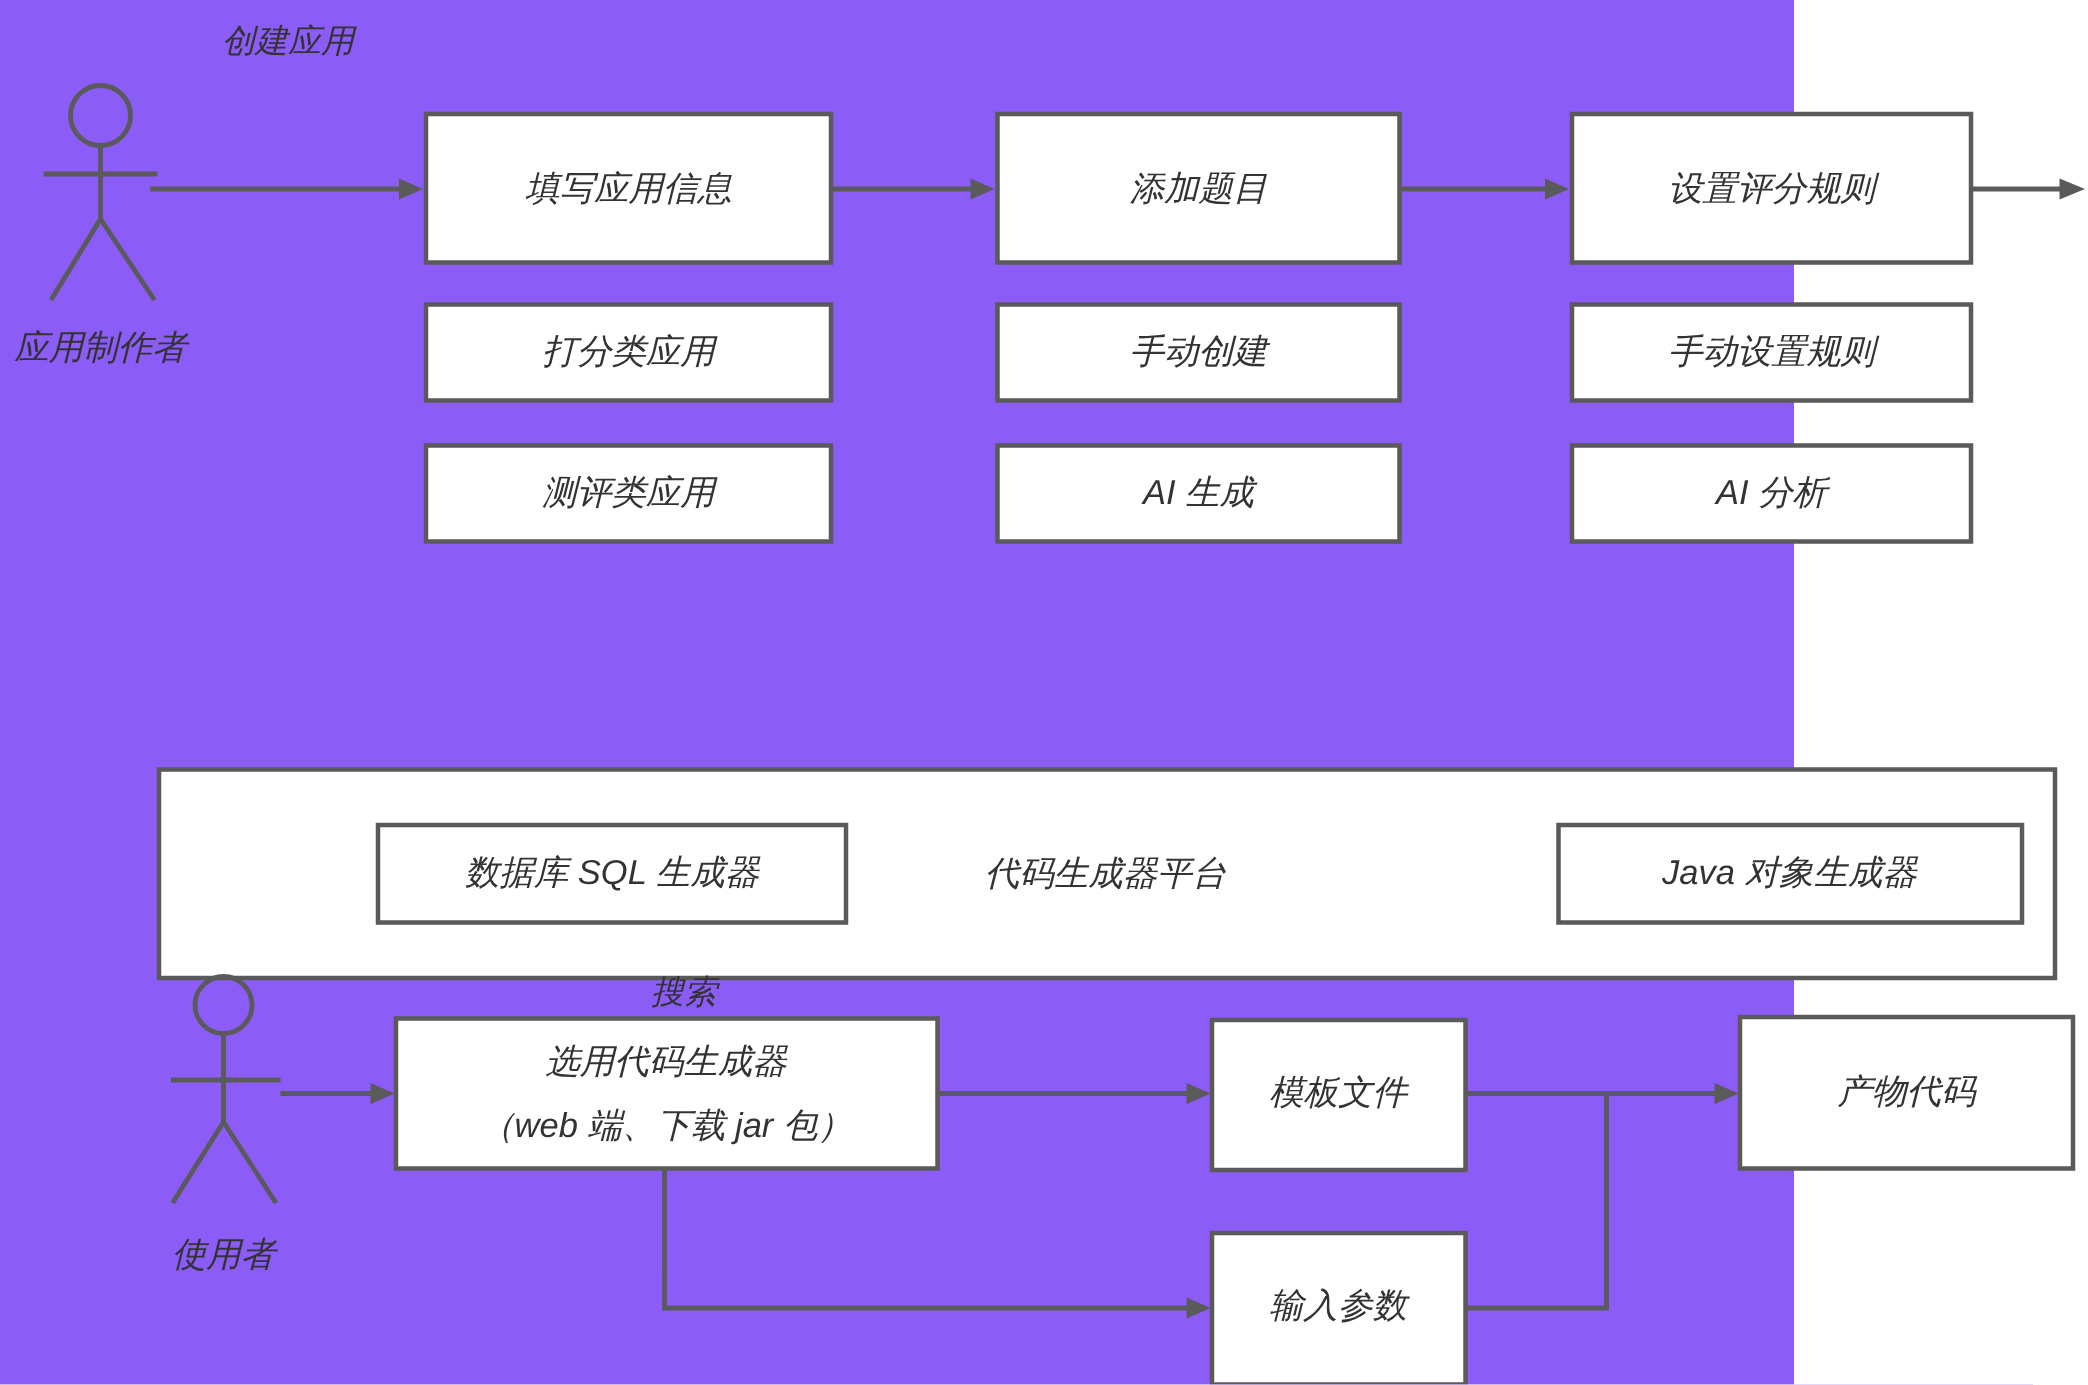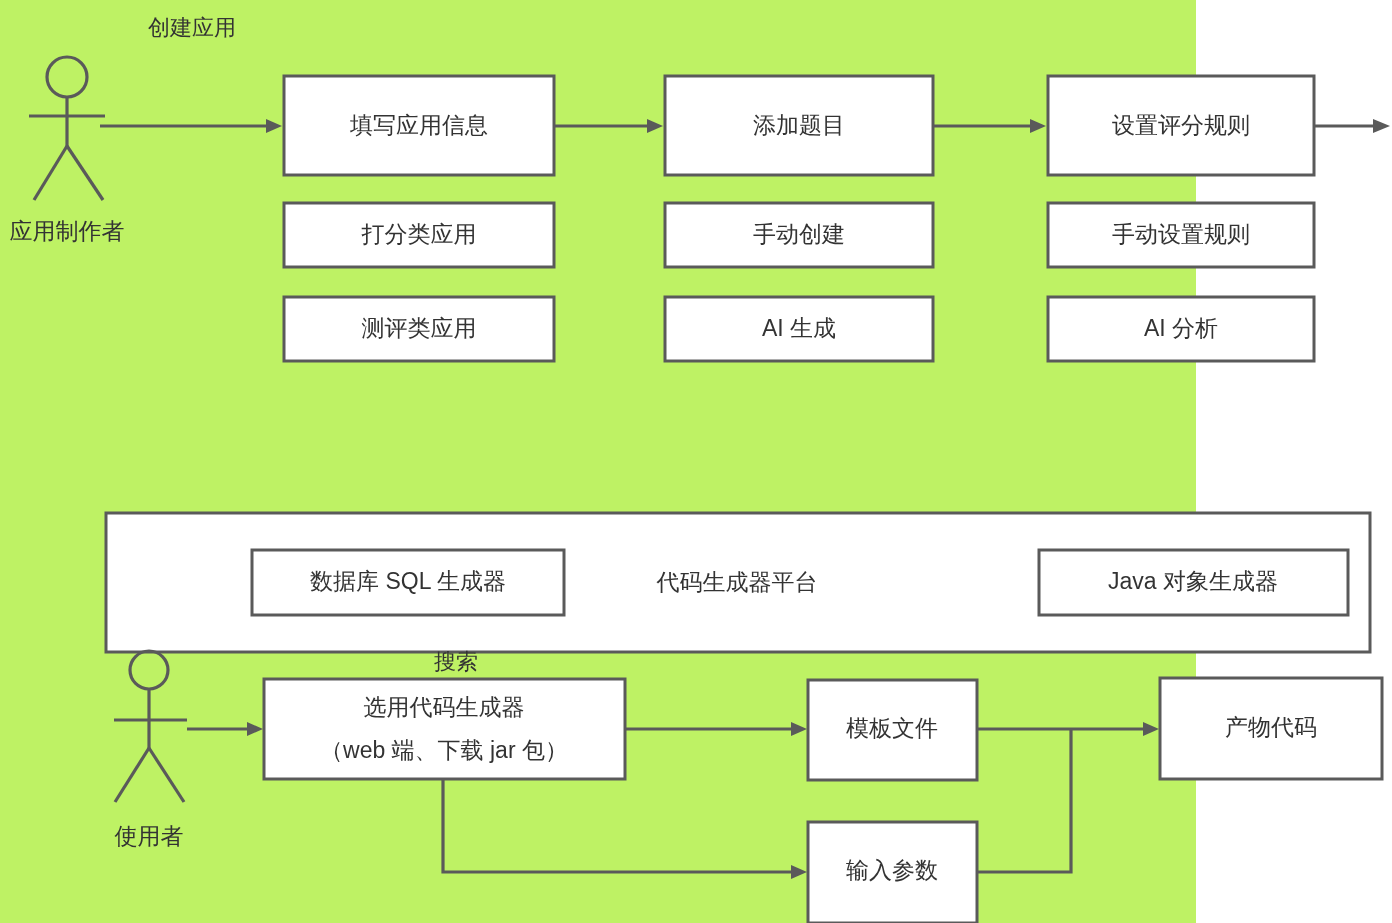--- a/index.html
+++ b/index.html
@@ -11,21 +11,22 @@
   body {
     width: 1392px;
     height: 923px;
     overflow: hidden;
     font-family: "Liberation Sans", "DejaVu Sans", sans-serif;
   }
   #diagram-root {
     position: relative;
     width: 1196px;
     height: 923px;
-    background: #bef264;
+    background: #8b5cf6;
+    font-style: italic;
   }
   svg.diagram {
     display: block;
     width: 1392px;
     height: 923px;
   }
   .box {
     fill: #ffffff;
     stroke: #5a5a5a;
     stroke-width: 3;

